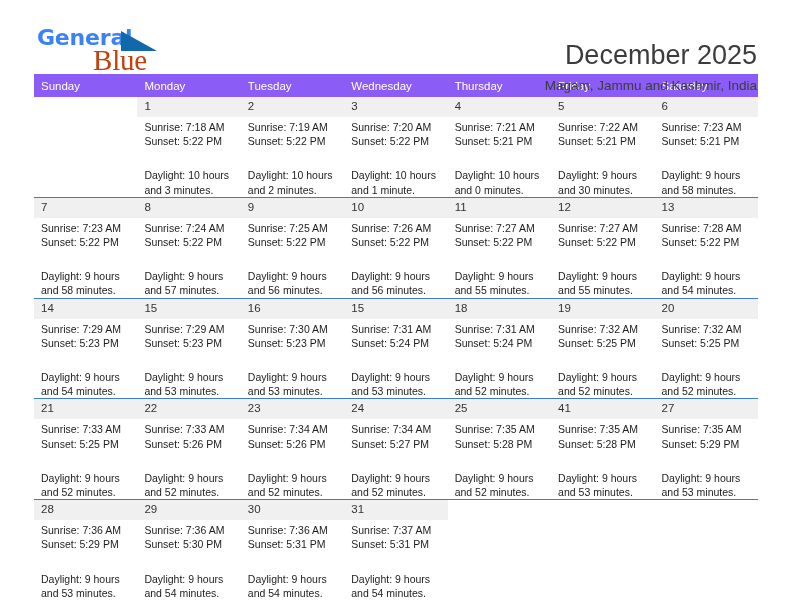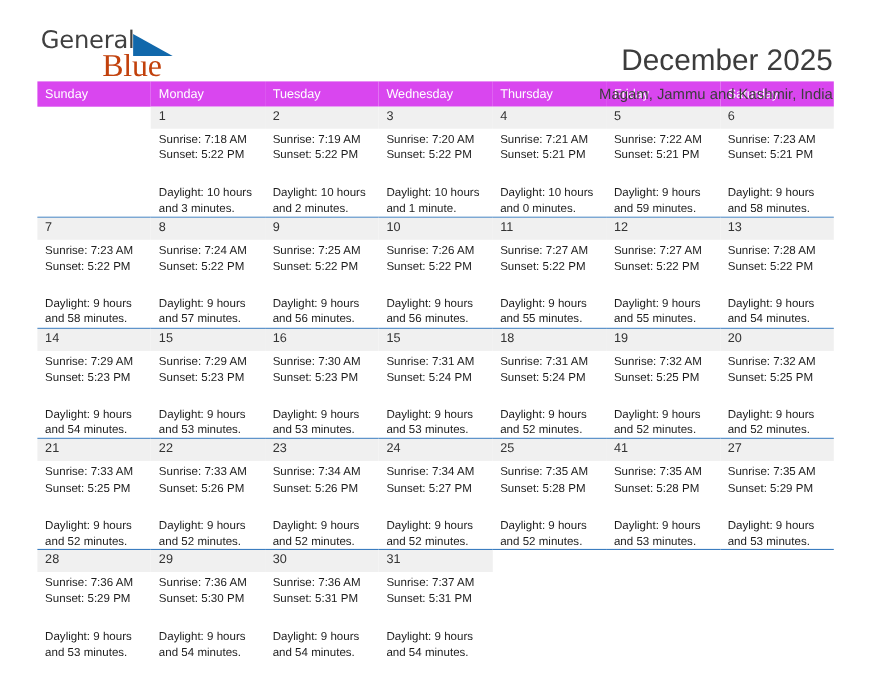--- a/index.html
+++ b/index.html
@@ -32,24 +32,25 @@
     left: 3px;
     top: 26px;
     width: 180px;
     height: 52px;
   }
   .logo-general {
     position: absolute;
     left: 0;
     top: 0;
     font-size: 22px;
-    color: #404040;
+    color: #3b82f6;
     letter-spacing: -0.2px;
     line-height: 24px;
     font-family: "DejaVu Sans", sans-serif;
+    font-weight: bold;
   }
   .logo-blue {
     position: absolute;
     left: 56px;
     top: 22px;
     font-size: 29px;
     color: #c2410c;
     letter-spacing: -0.2px;
     line-height: 24px;
     font-family: Liberation Serif, serif;
@@ -84,21 +85,21 @@
     white-space: nowrap;
   }
 
   
   .calendar {
     width: 724px;
     border-collapse: collapse;
     table-layout: fixed;
   }
   .calendar th {
-    background: #d946ef;
+    background: #8b5cf6;
     color: #ffffff;
     font-size: 11.5px;
     font-weight: normal;
     text-align: left;
     padding: 5px 0 5px 7px;
     height: 13px;
     border: none;
   }
   .calendar td {
     vertical-align: top;
@@ -204,21 +205,21 @@
               <div>Sunrise: 7:21 AM</div>
               <div>Sunset: 5:21 PM</div>
               <div class="wrap">Daylight: 10 hours and 0 minutes.</div>
             </div>
           </td>
           <td>
             <div class="daynum">5</div>
             <div class="info">
               <div>Sunrise: 7:22 AM</div>
               <div>Sunset: 5:21 PM</div>
-              <div class="wrap">Daylight: 9 hours and 59 minutes.</div>
+              <div class="wrap">Daylight: 9 hours and 30 minutes.</div>
             </div>
           </td>
           <td>
             <div class="daynum">6</div>
             <div class="info">
               <div>Sunrise: 7:23 AM</div>
               <div>Sunset: 5:21 PM</div>
               <div class="wrap">Daylight: 9 hours and 58 minutes.</div>
             </div>
           </td>

